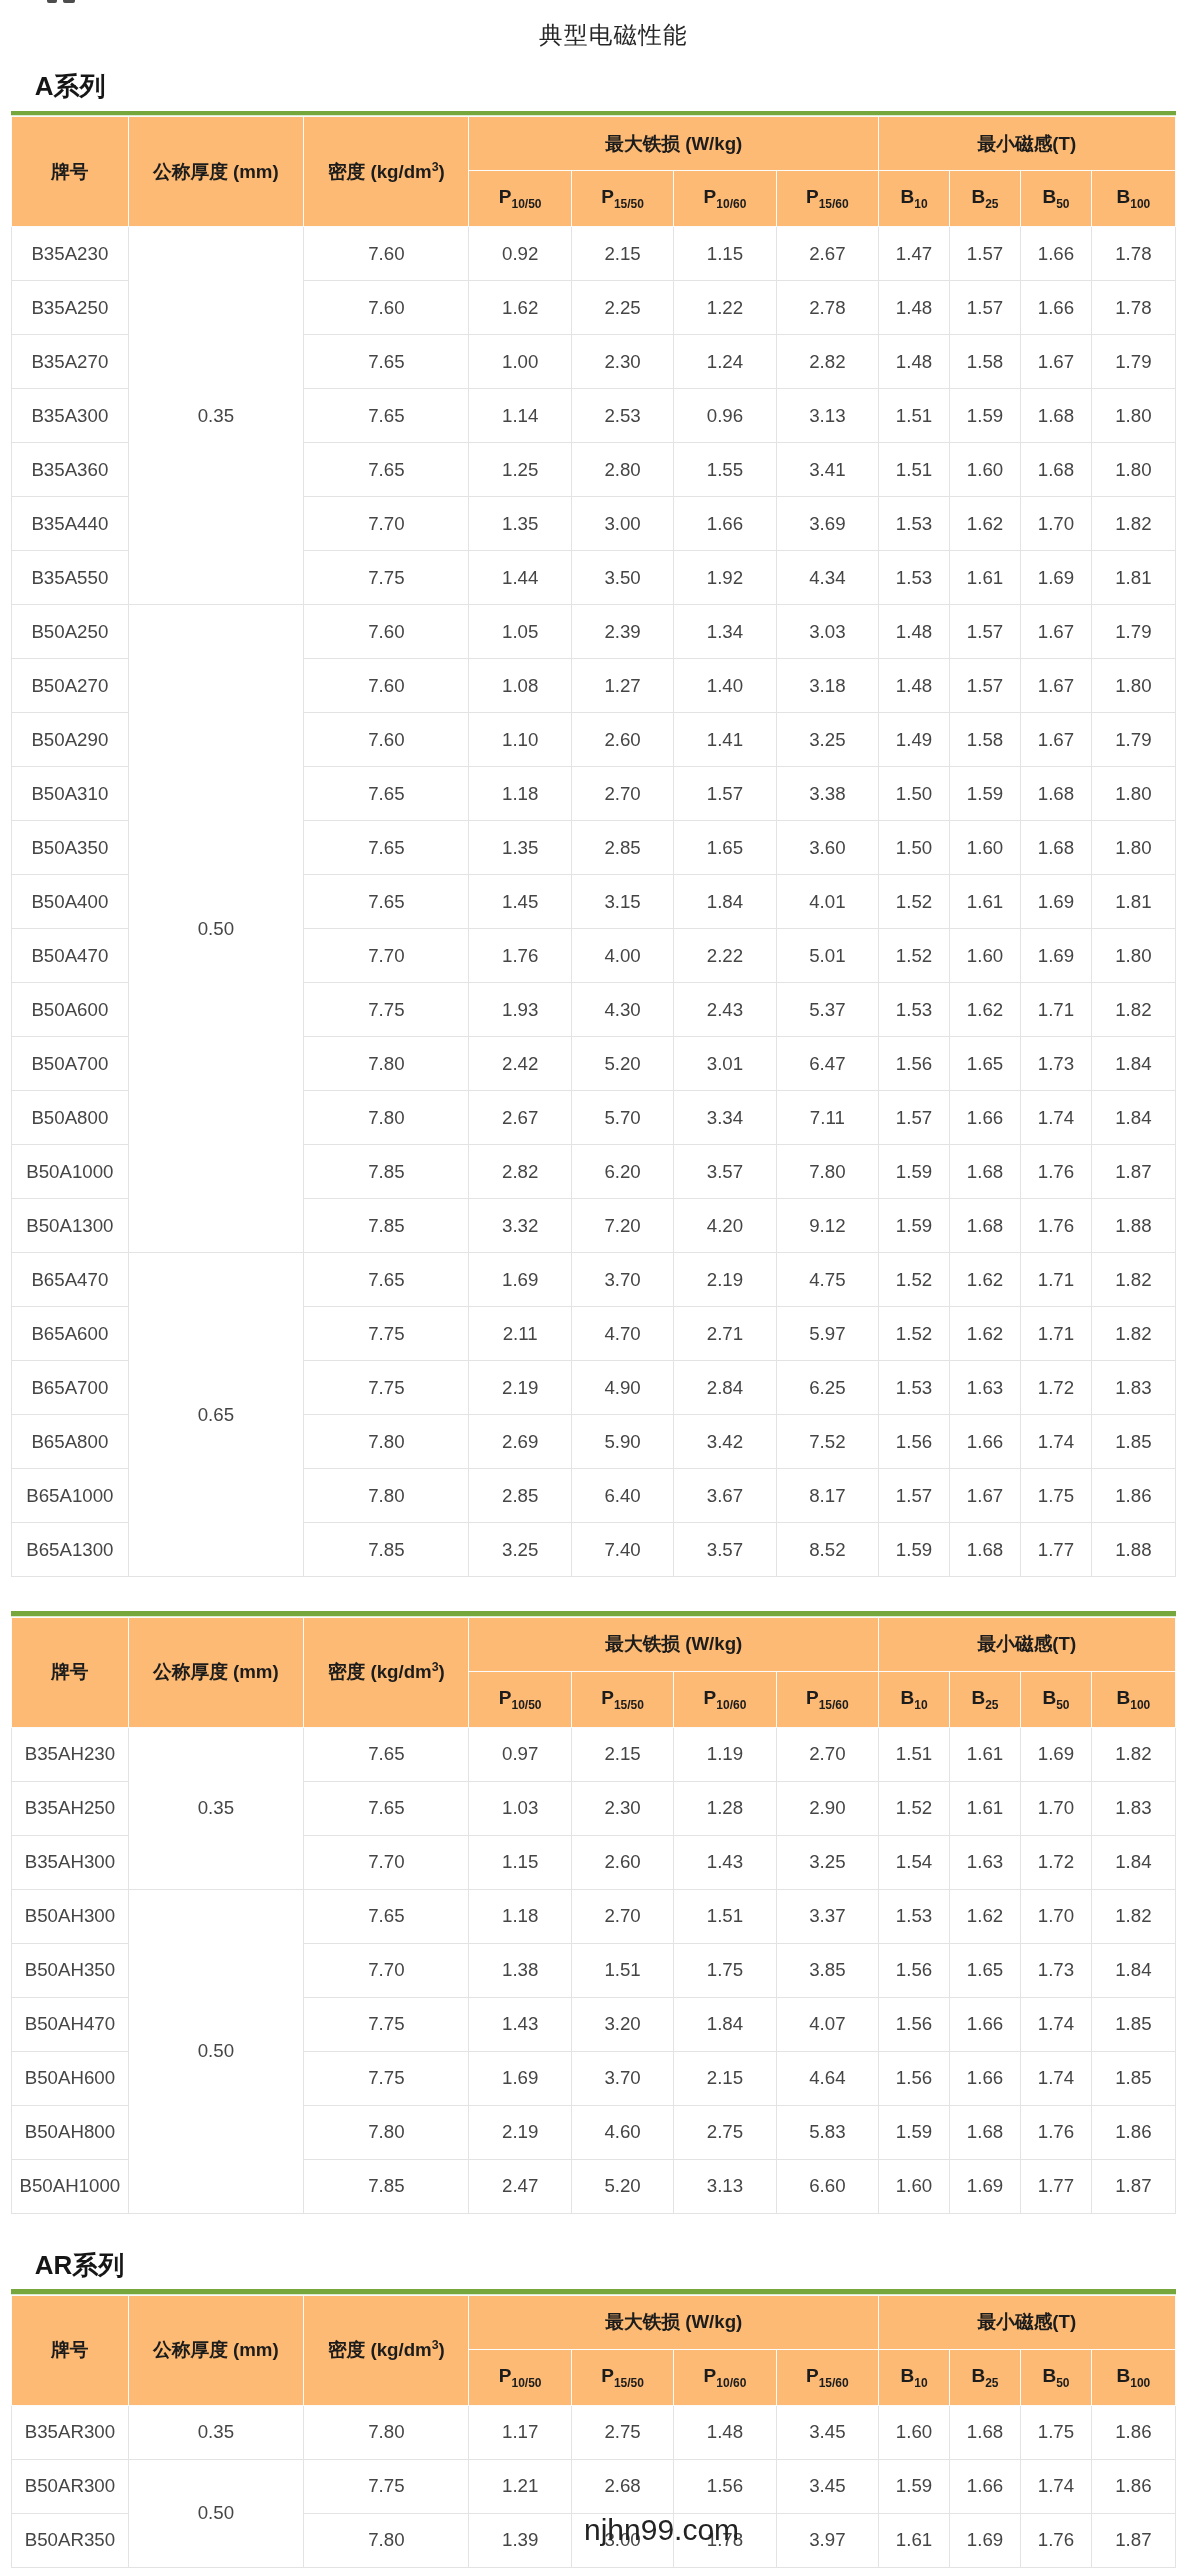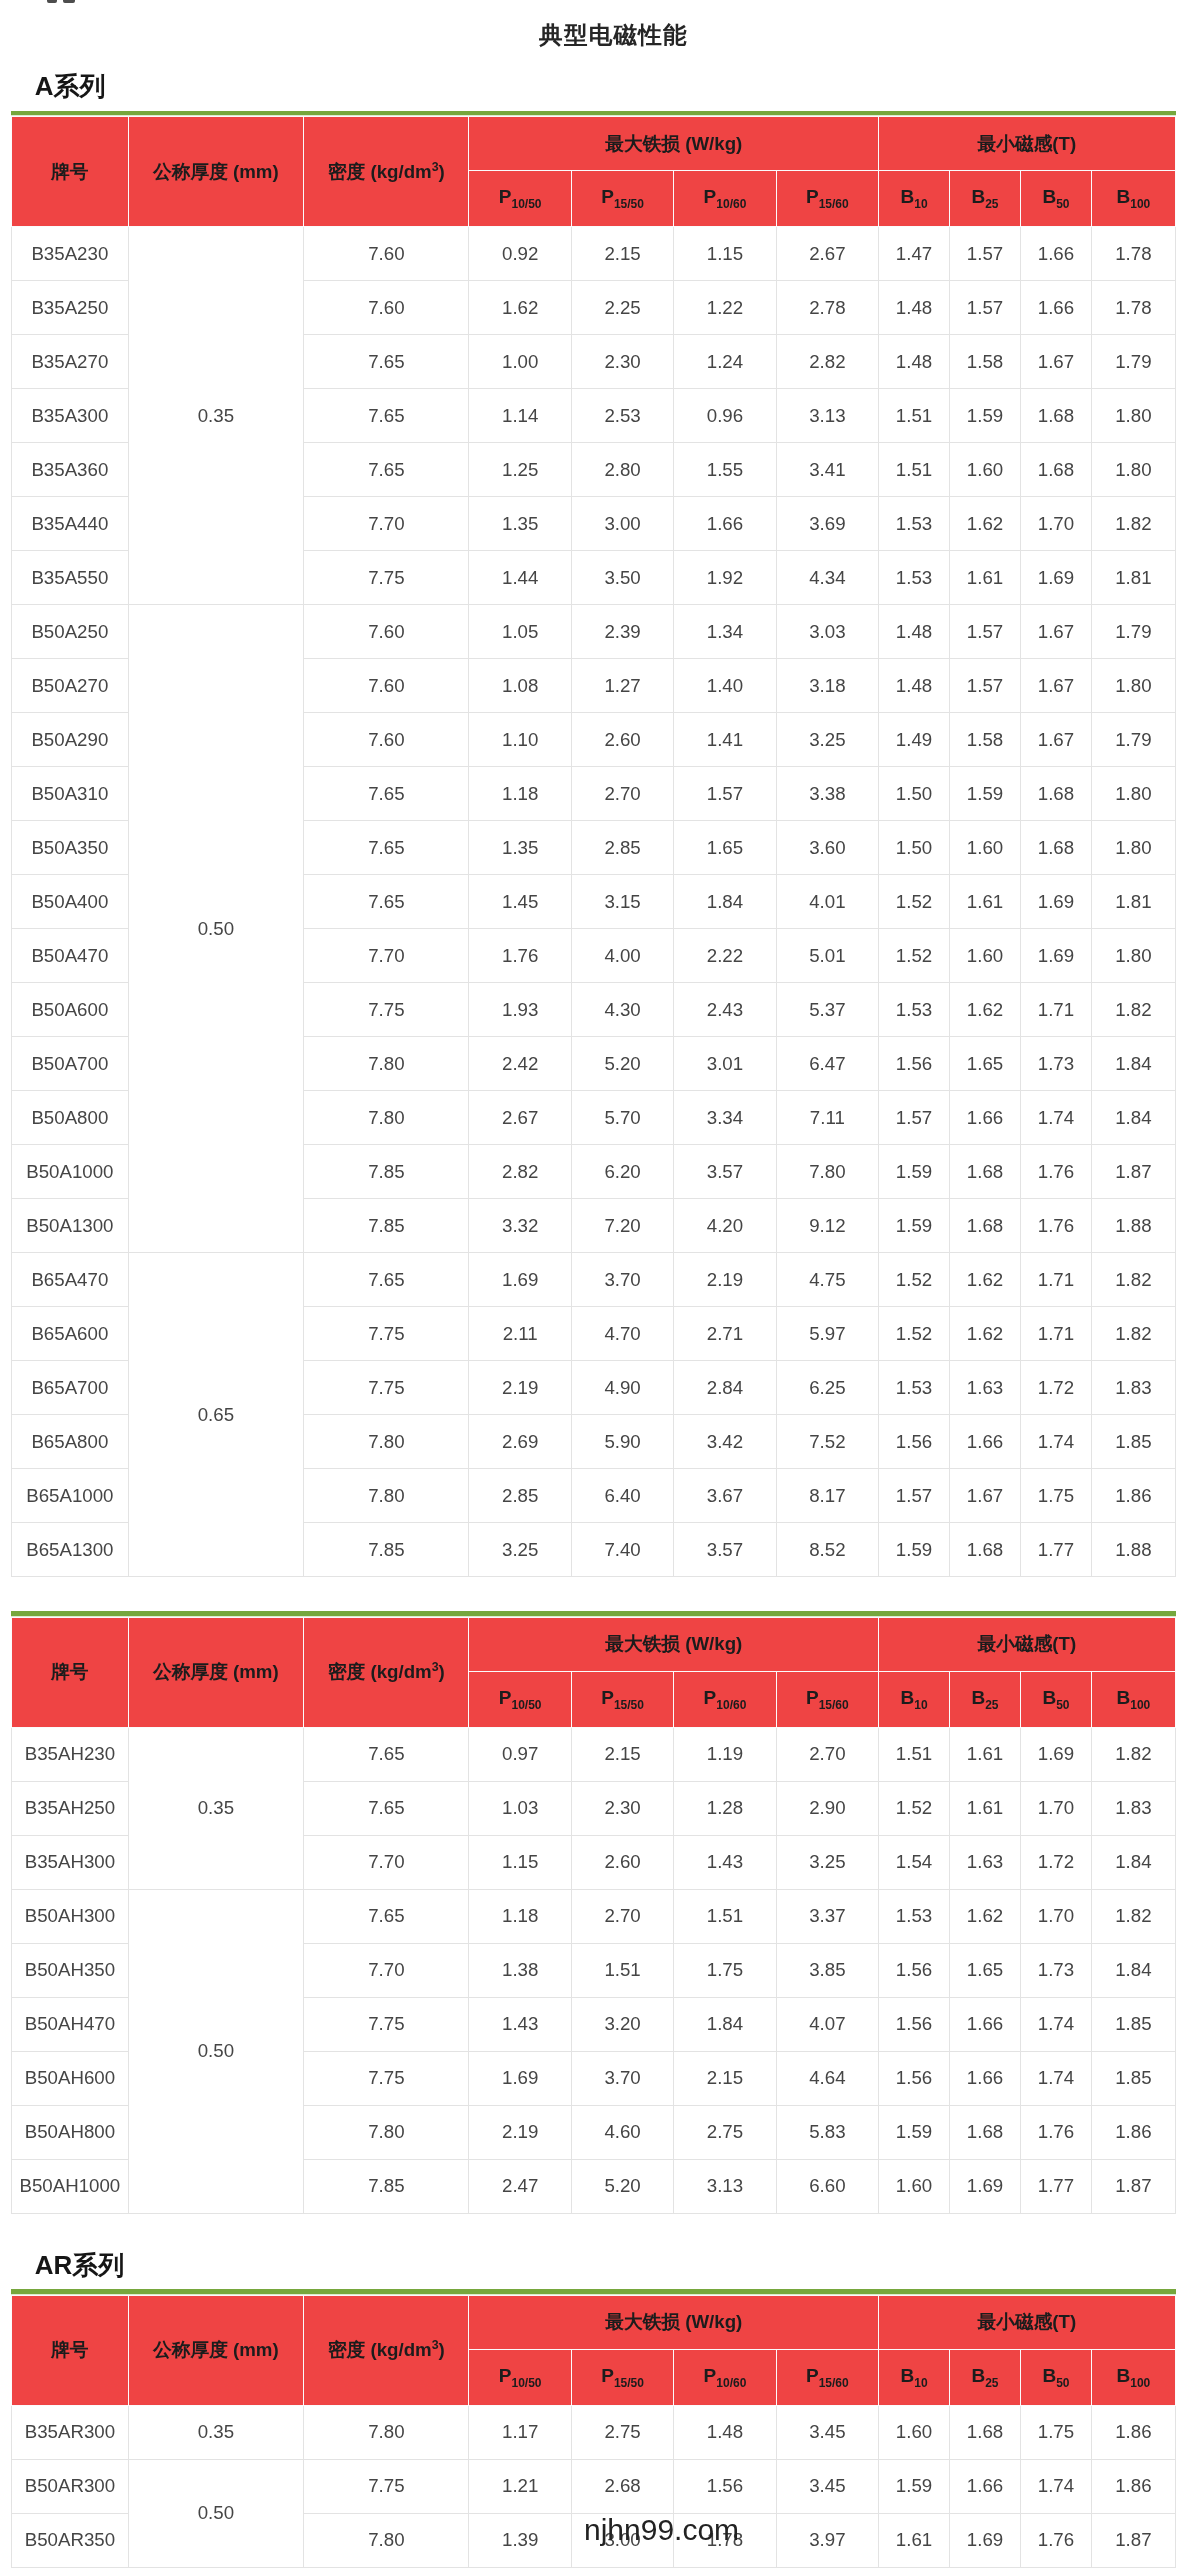--- a/index.html
+++ b/index.html
@@ -27,21 +27,21 @@
     height: 3.1px; width: 10px;
     background: #4d4d4d;
     border-radius: 0 0 1.9px 1.9px;
   }
   .frag i:last-child { left: 16px; width: 12.4px; }
   .page-title {
     margin: 0;
     padding-top: 18.7px;
     text-align: center;
     font-size: 23.6px;
-    font-weight: bold;
+    font-weight: normal;
     color: #262626;
     letter-spacing: 1.2px;
     padding-left: 40px;
   }
   .content { padding: 0 11.2px; }
   .series { margin-top: 18.7px; }
   .series + .series { margin-top: 34px; }
   .series-title {
     margin: 0 0 6.2px 23.6px;
     font-size: 26px;
@@ -52,21 +52,21 @@
     height: 5.6px;
     background: #76a73d;
     border-bottom: 1.9px solid #dcead0;
   }
   table {
     width: 100%;
     border-collapse: collapse;
     table-layout: fixed;
   }
   thead th {
-    background: #ef4444;
+    background: #fdba74;
     font-weight: bold;
     color: #1c1c1c;
     text-align: center;
     vertical-align: middle;
     border: 1.9px solid #fbfbfc;
     font-size: 18.7px;
     padding: 0;
   }
   thead tr.group-row th { height: 54px; }
   thead tr.sub-row th { height: 56px; font-size: 19px; }

